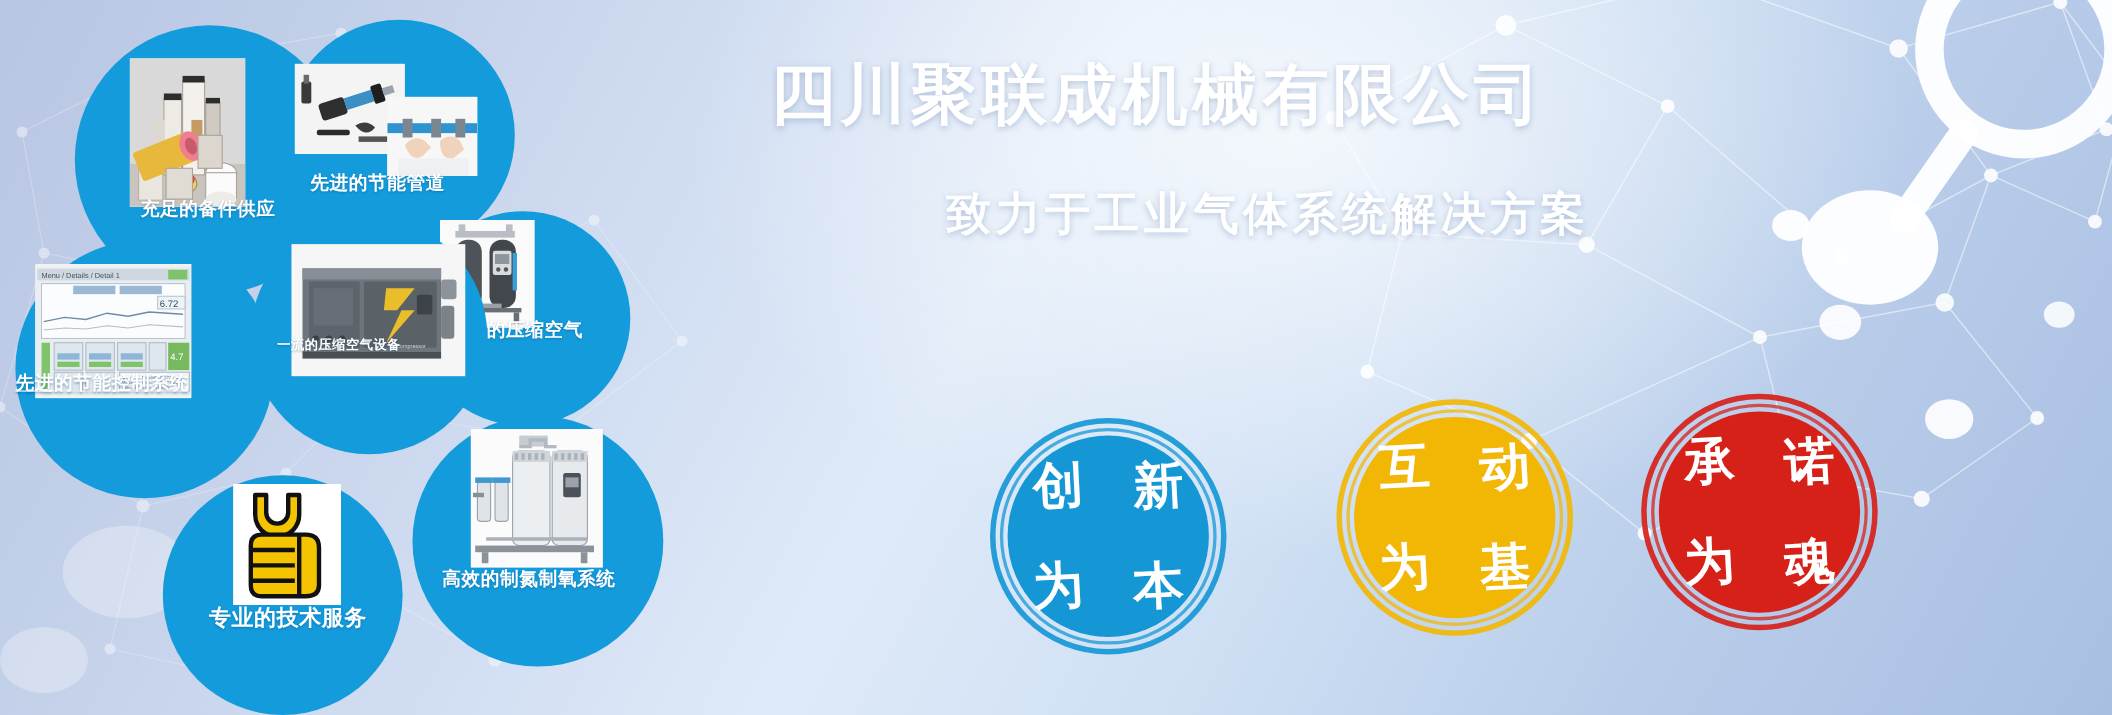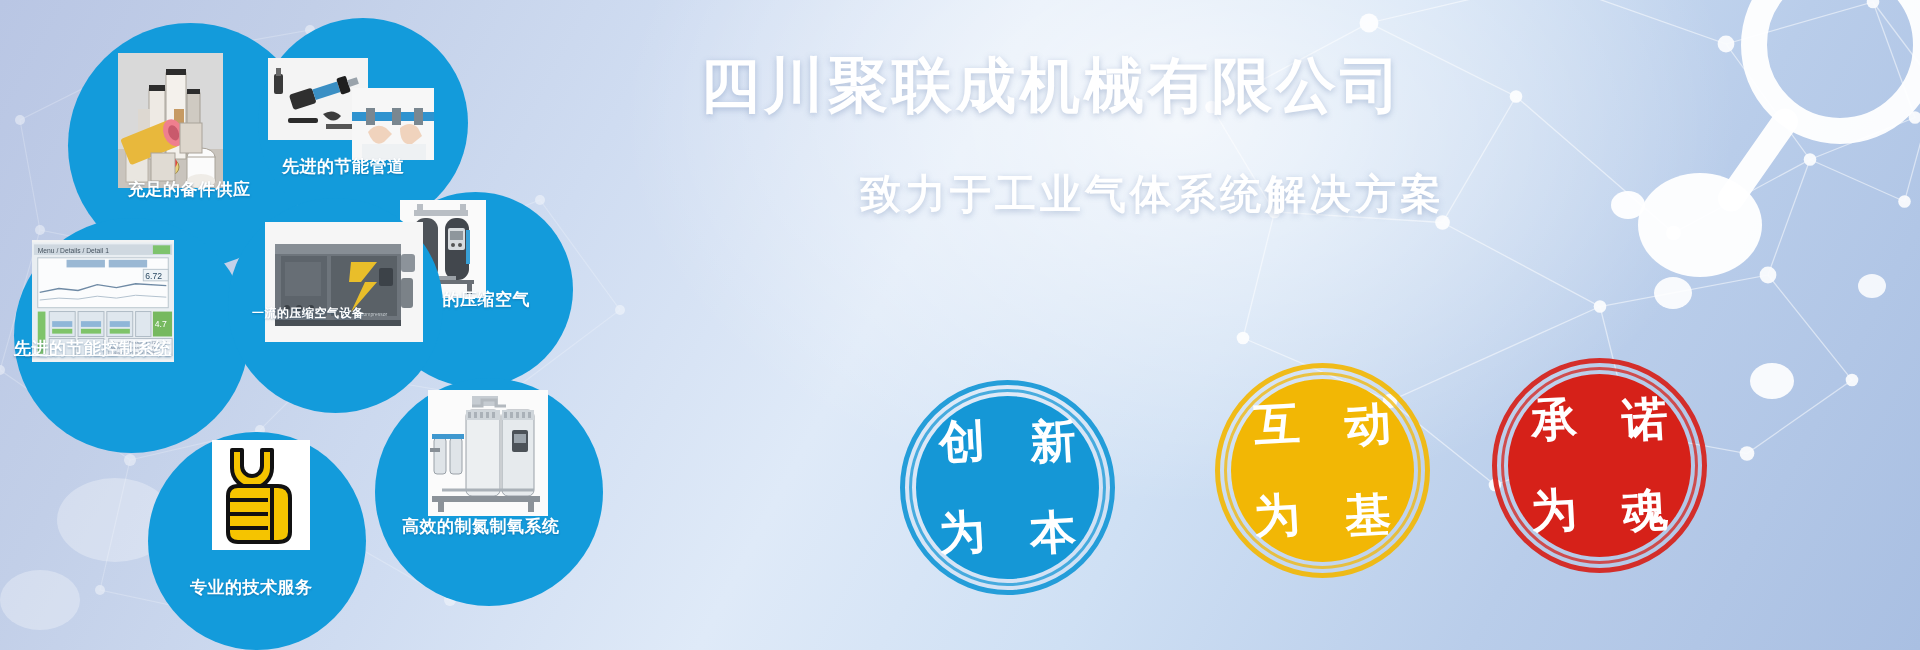--- a/index.html
+++ b/index.html
@@ -368,21 +368,21 @@
           <path d="M26 46 h40 q12 0 12 12 v34 q0 10 -12 10 H26 q-10 0 -10 -10 V56 q0 -10 10 -10 Z"></path>
         </g>
         <g fill="none" stroke="#111" stroke-width="4">
           <path d="M16 60 h40"></path>
             <path d="M16 74 h40"></path>
             <path d="M16 88 h40"></path>
           <path d="M60 46 v56"></path>
         </g>
       </svg>
     </div>
-    <div class="blabel" style="left:190px;top:576px;font-size:17px;">专业的技术服务</div>
+    <div class="blabel" style="left:190px;top:548px;font-size:20px;">专业的技术服务</div>
   </div>
 
   <div class="headline">
     <div class="h-title">四川聚联成机械有限公司</div>
     <div class="h-sub">致力于工业气体系统解决方案</div>
   </div>
 
   <div class="seal seal-blue" style="left:900px;top:380px;">
     <div class="ring-outer"></div>
     <div class="ring-inner"></div>

